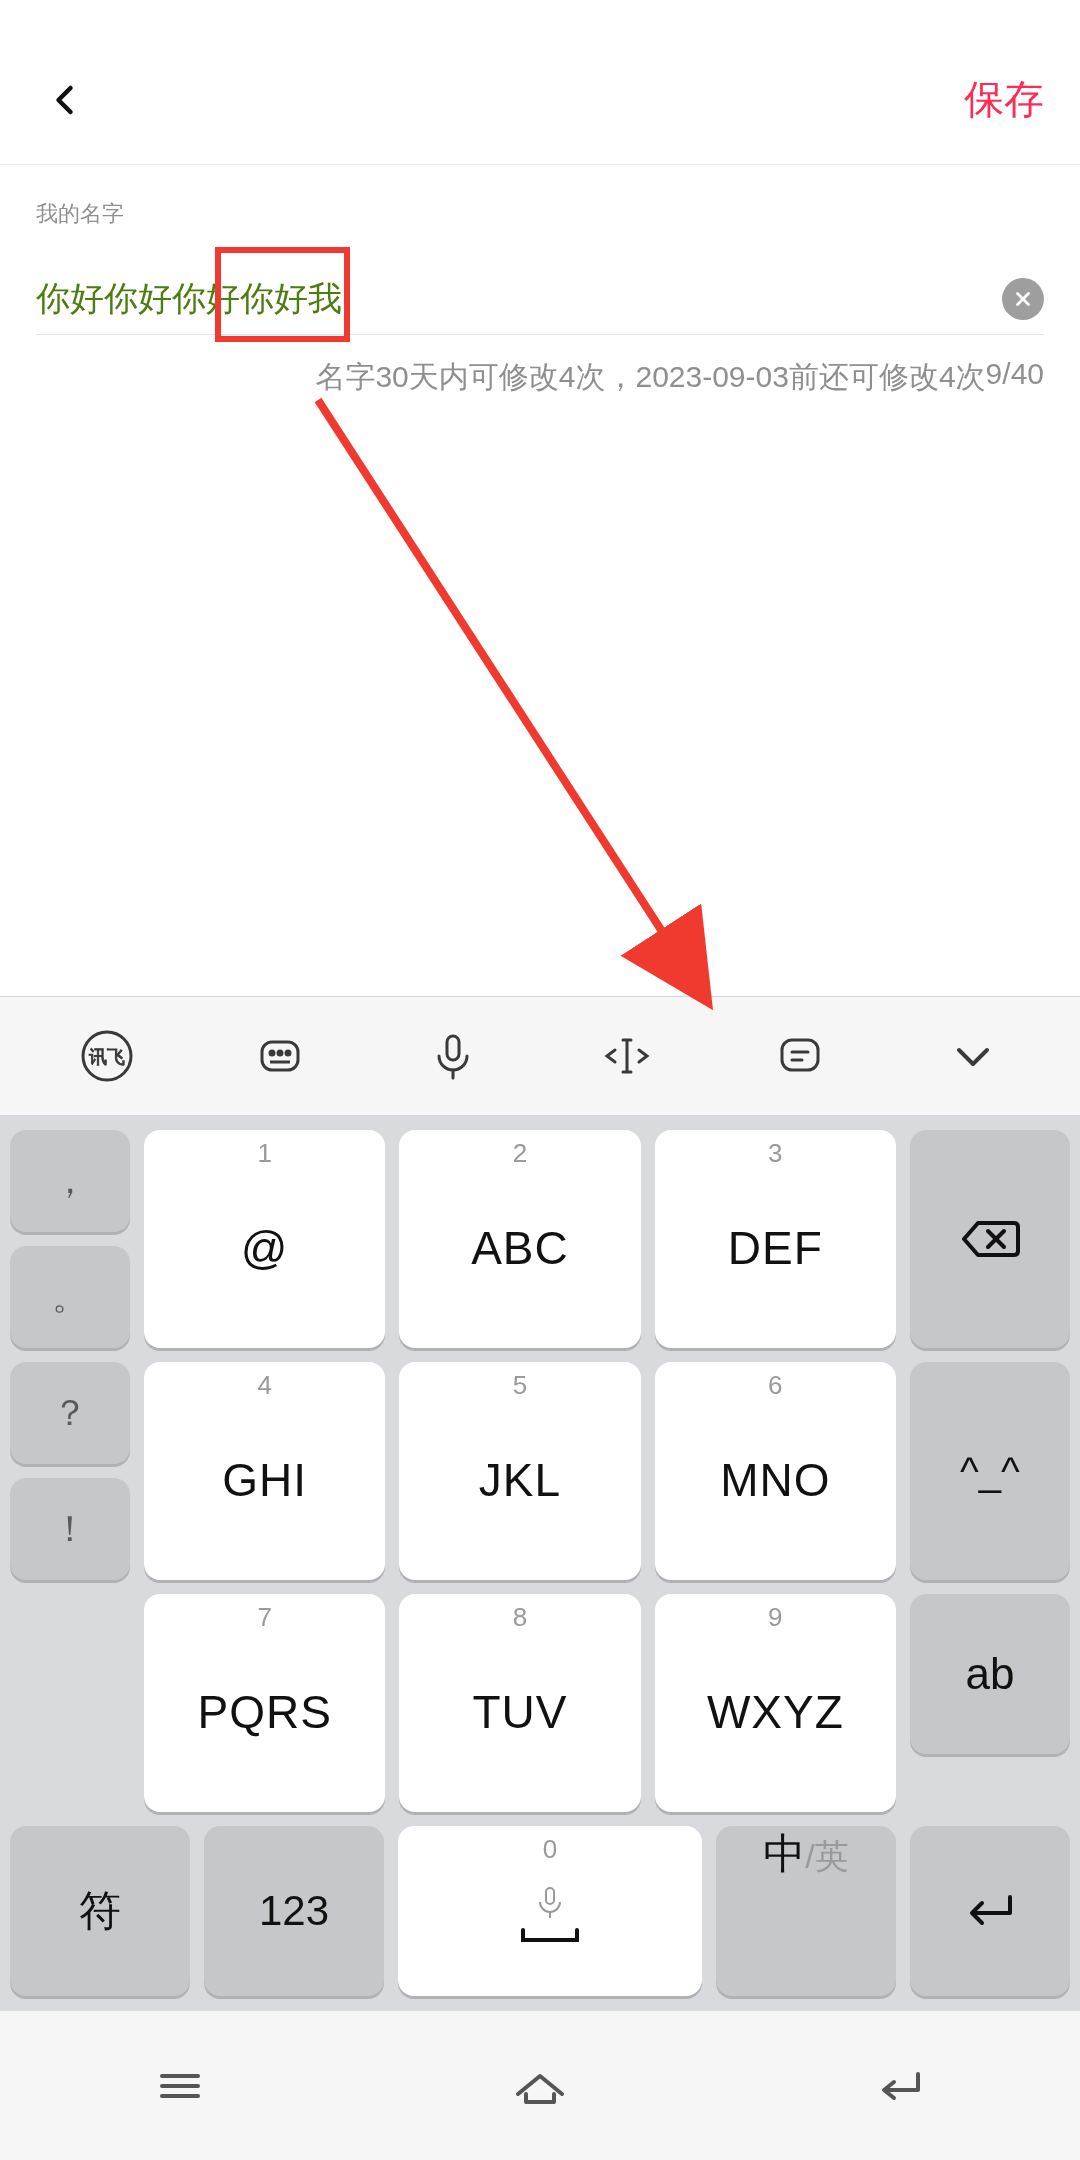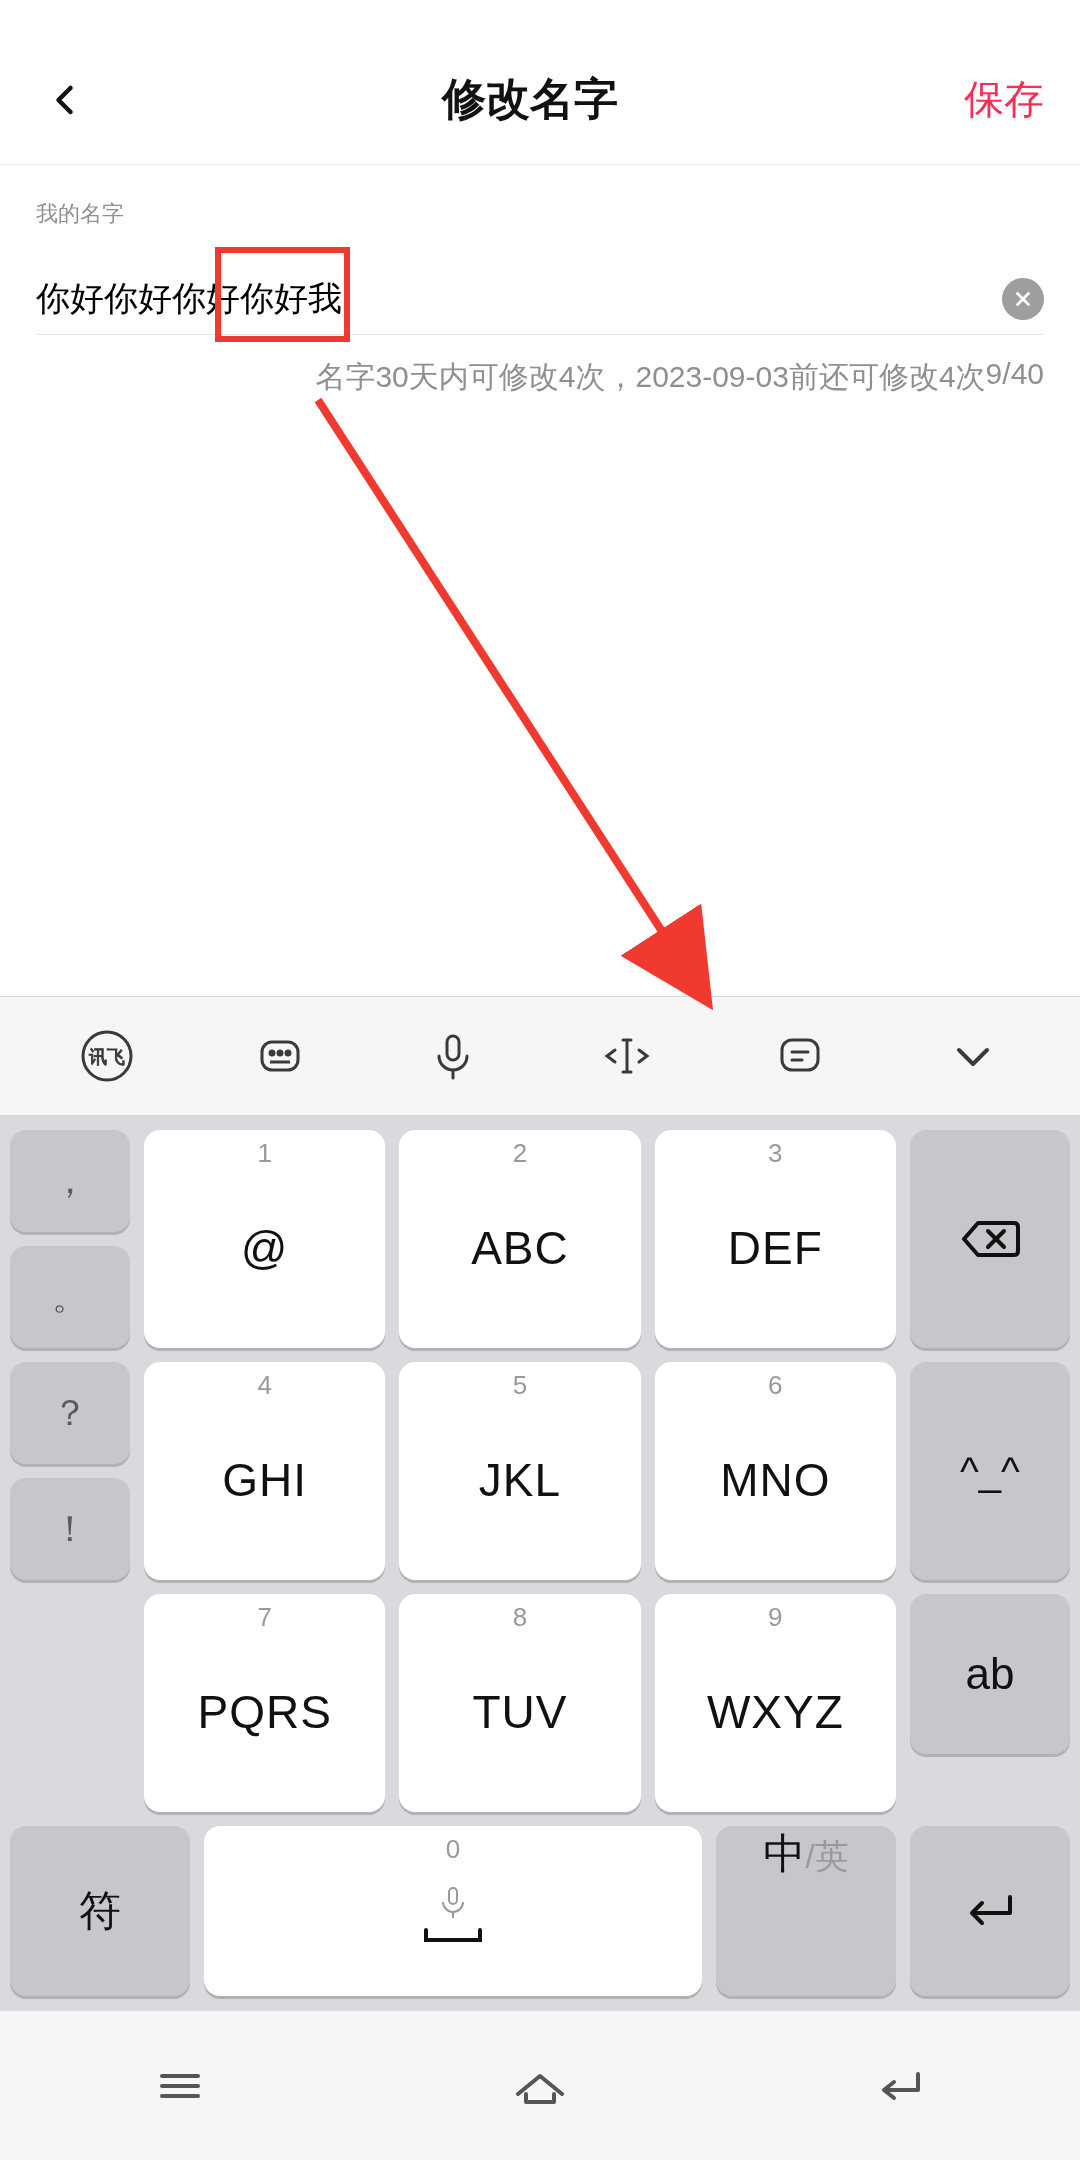--- a/index.html
+++ b/index.html
@@ -8,21 +8,21 @@
   
   .header { height: 130px; margin-top: 35px; display: flex; align-items: center; justify-content: space-between; padding: 0 36px; border-bottom: 1px solid #e8e8e8; }
   .back { width: 60px; height: 60px; display:flex; align-items:center; justify-content:center; }
   .back svg { width: 36px; height: 36px; }
   .title { font-size: 44px; font-weight: 600; color: #111; }
   .save { font-size: 40px; font-weight: 500; color: #fe2c55; text-align: center; }
   
   .form { padding: 34px 36px 0 36px; }
   .field-label { font-size: 22px; color: #8f8f8f; }
   .input-row { position: relative; margin-top: 34px; height: 72px; display:flex; align-items:center; border-bottom: 1px solid #e5e5e5; }
-  .name-input { flex:1; border:none; outline:none; font-size: 34px; color:#000000; background:transparent; padding-right: 32px; }
+  .name-input { flex:1; border:none; outline:none; font-size: 34px; color:#4d7c0f; background:transparent; padding-right: 32px; }
   .clear-btn { width:42px; height:42px; border-radius:50%; background:#9e9e9e; display:flex; align-items:center; justify-content:center; color:#fff; font-size:26px; }
   .clear-btn svg { width:22px; height:22px; }
   .hint-row { display:flex; justify-content:flex-end; margin-top: 22px; font-size: 30px; color:#8f8f8f; }
   
   .annot-box { position:absolute; border:6px solid #f03a2f; pointer-events:none; }
   .annot-arrow { position:absolute; pointer-events:none; }
   
   .ime-toolbar { height: 120px; background:#f6f6f6; border-top:1px solid #d8d8d8; border-bottom:1px solid #d8d8d8; display:flex; align-items:center; justify-content:space-around; padding:16px 20px; }
   .ime-toolbar .tb { width:80px; height:80px; display:flex; align-items:center; justify-content:center; color:#3a3a3a; }
   .ime-toolbar .tb svg { stroke:#3a3a3a; }
@@ -46,21 +46,20 @@
 <body>
 
 <div class="screen">
 
   <div class="header">
     <div class="back">
       <svg viewBox="0 0 24 24" fill="none" stroke="#111" stroke-width="3" stroke-linecap="round" stroke-linejoin="round">
           <polyline points="15 4 7 12 15 20"></polyline>
         </svg>
     </div>
-    <div class="title">修改名字</div>
     <div class="save">保存</div>
   </div>
 
   <div class="form">
     <div class="field-label">我的名字</div>
     <div class="input-row">
       <input class="name-input" value="你好你好你好你好我" style="">
       <div class="clear-btn">
         <svg viewBox="0 0 24 24" fill="none" stroke="#fff" stroke-width="3" stroke-linecap="round">
             <line x1="6" y1="6" x2="18" y2="18"></line>
@@ -182,20 +181,21 @@
       </div>
       <div class="key" style="flex:1;height:218px">
         <span class="num">9</span>
         <span class="main">WXYZ</span>
       </div>
       <div class="key gray" style="flex:0 0 160px;height:160px;font-size:44px">ab</div>
     </div>
 
     <div class="kb-row">
       <div class="key gray" style="flex:0 0 180px;height:170px;font-size:42px">符</div>
+      <div class="key gray" style="flex:0 0 180px;height:170px;font-size:42px">123</div>
       <div class="key space" style="flex:1;height:170px">
         <span class="num">0</span>
         <svg width="44" height="44" viewBox="0 0 44 44" fill="none" stroke="#9a9a9a" stroke-width="2" style="margin-top:6px">
             <rect x="18" y="8" width="8" height="16" rx="4"></rect>
             <path d="M12 22a10 10 0 0 0 20 0"></path>
             <line x1="22" y1="32" x2="22" y2="38"></line>
           </svg>
         <svg width="70" height="24" viewBox="0 0 70 24" fill="none" stroke="#111" stroke-width="4" stroke-linecap="round">
             <path d="M8 6 L8 16 L62 16 L62 6"></path>
           </svg>

